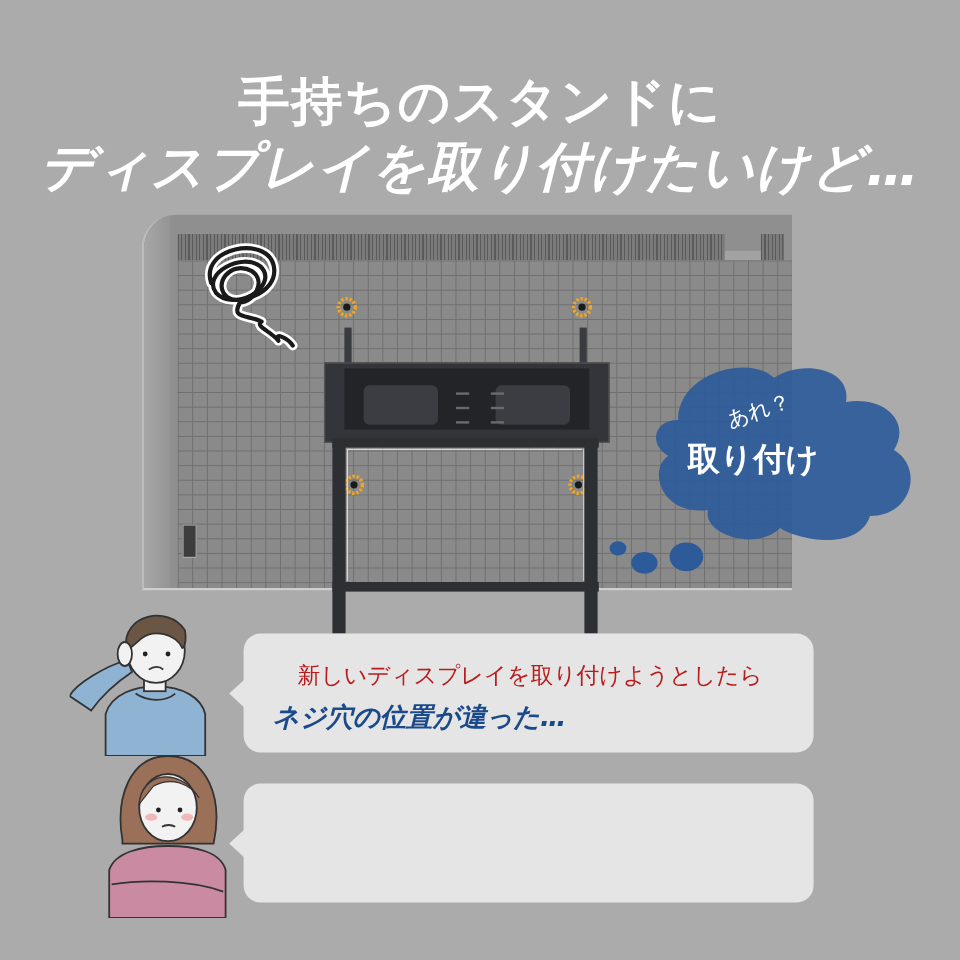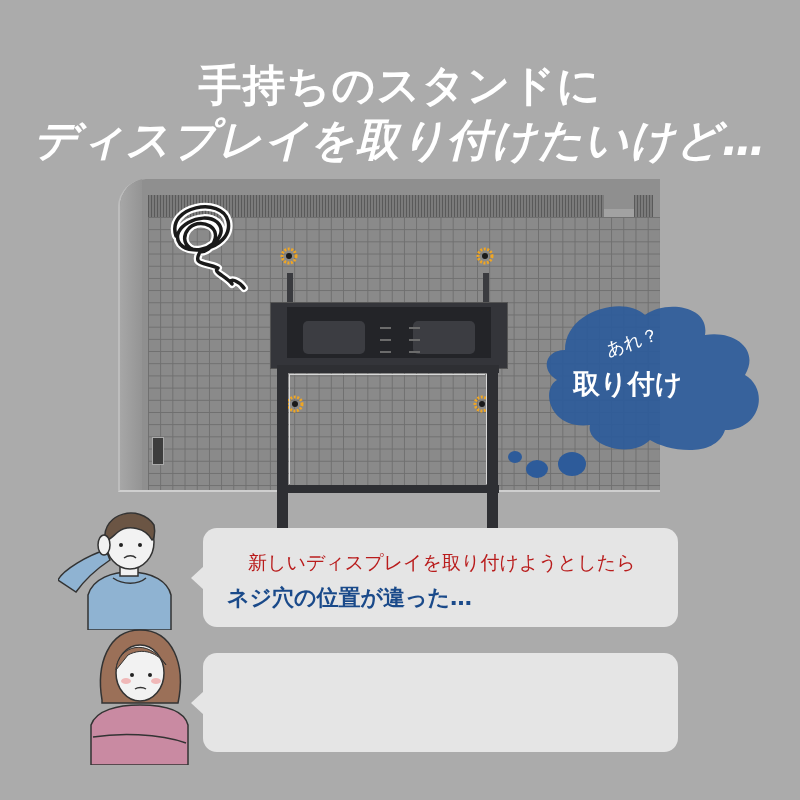--- a/index.html
+++ b/index.html
@@ -27,21 +27,21 @@
   .wire{position:absolute;background:#d8d8d8;}
   .cloud{position:absolute;left:535px;top:290px;}
   .cloud-small{position:absolute;font-size:18px;color:#fff;transform:rotate(-18deg);}
   .cloud-t{position:absolute;color:#fff;font-weight:bold;font-size:27px;line-height:1;}
   .dot{position:absolute;border-radius:50%;background:#2d5b9a;}
   .bubble{position:absolute;left:203px;width:475px;background:#e5e5e5;border-radius:14px;}
   .bubble:before{content:"";position:absolute;left:-12px;top:50%;margin-top:-12px;border-top:12px solid transparent;border-bottom:12px solid transparent;border-right:13px solid #e5e5e5;}
   .b1{top:528px;height:99px;}
   .b2{top:653px;height:99px;}
   .b-line1{position:absolute;left:24px;top:22px;font-size:19px;color:#b91c1c;white-space:nowrap;margin-left:21px;}
-  .b-line2{position:absolute;left:24px;top:55px;font-size:22px;color:#1a4a8a;font-weight:bold;white-space:nowrap;}
+  .b-line2{position:absolute;left:24px;top:55px;font-size:22px;color:#1a4a8a;font-weight:bold;white-space:nowrap;font-style:italic;}
   .person{position:absolute;}
 </style>
 </head>
 <body>
 
 <div class="title l1">手持ちのスタンドに</div>
 <div class="title l2">ディスプレイを取り付けたいけど…</div>
 
 <div class="tv">
   <div class="tv-edge"></div>

